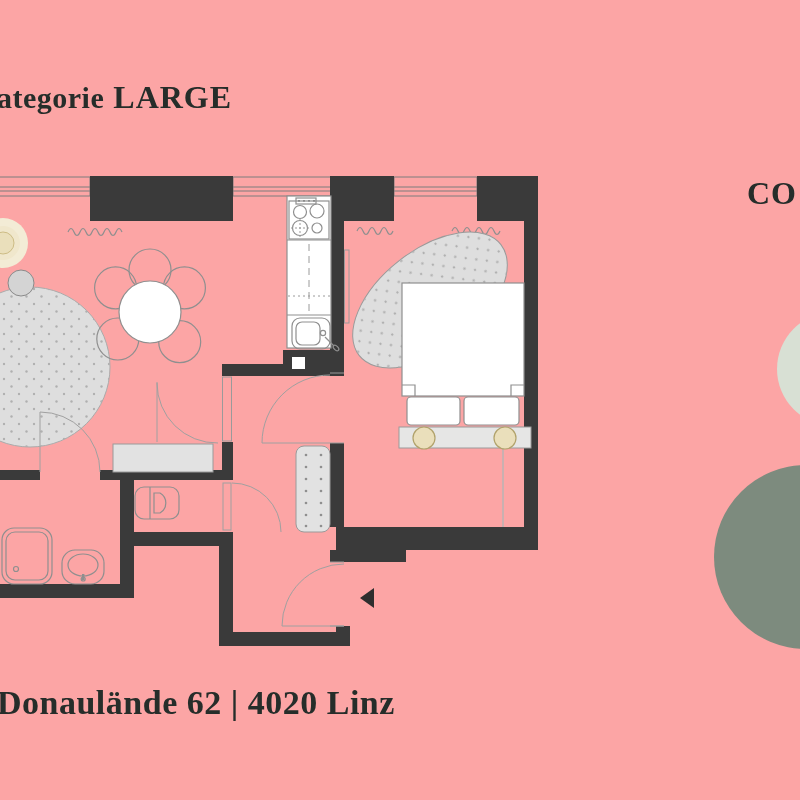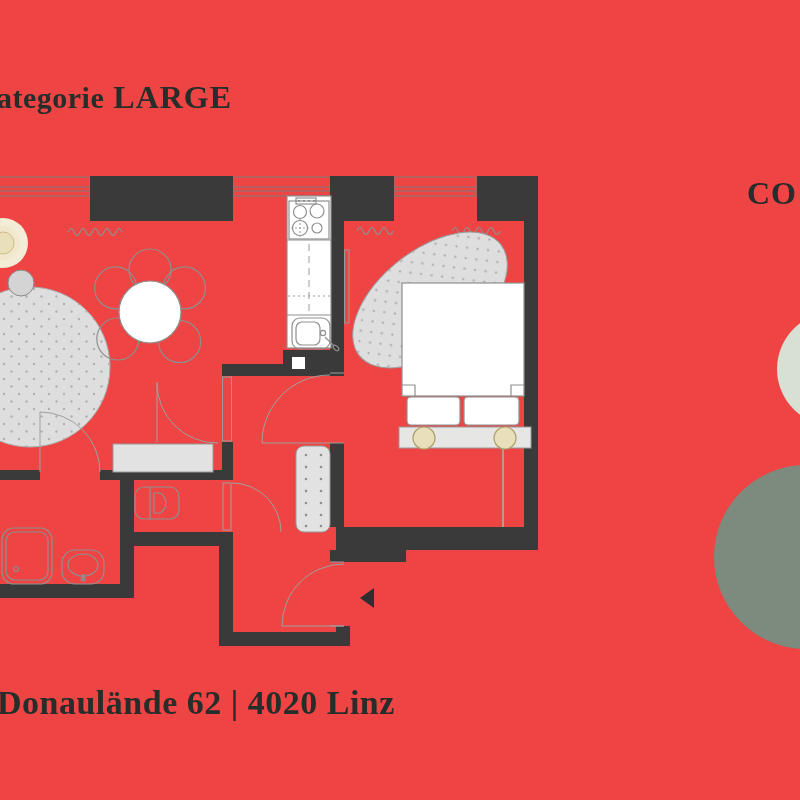--- a/index.html
+++ b/index.html
@@ -1,16 +1,16 @@
 <!DOCTYPE html>
 <html><head>
 <meta charset="utf-8">
 <style>
   html,body{margin:0;padding:0;background:#ffffff;width:800px;height:800px;overflow:hidden;}
-  .stage{position:relative;width:800px;height:800px;background:#ef4444;font-family:"Liberation Serif",serif;}
+  .stage{position:relative;width:800px;height:800px;background:#fca5a5;font-family:"Liberation Serif",serif;}
   svg{position:absolute;inset:0;}
   .ln{stroke:#8f8f8f;stroke-width:1.2;fill:none;}
   .lnthin{stroke:#9a9a9a;stroke-width:1;fill:none;}
   .furn{stroke:#8f8f8f;stroke-width:1.2;fill:#ffffff;}
   .furn-open{stroke:#8f8f8f;stroke-width:1.2;fill:none;}
   .gray{stroke:#9a9a9a;stroke-width:1;fill:#e2e2e2;}
   .win{stroke:#7c7c7c;stroke-width:1;fill:none;}
   .door{stroke:#a0a0a0;stroke-width:1;fill:none;}
   text{font-family:"Liberation Serif",serif;}
 </style>

